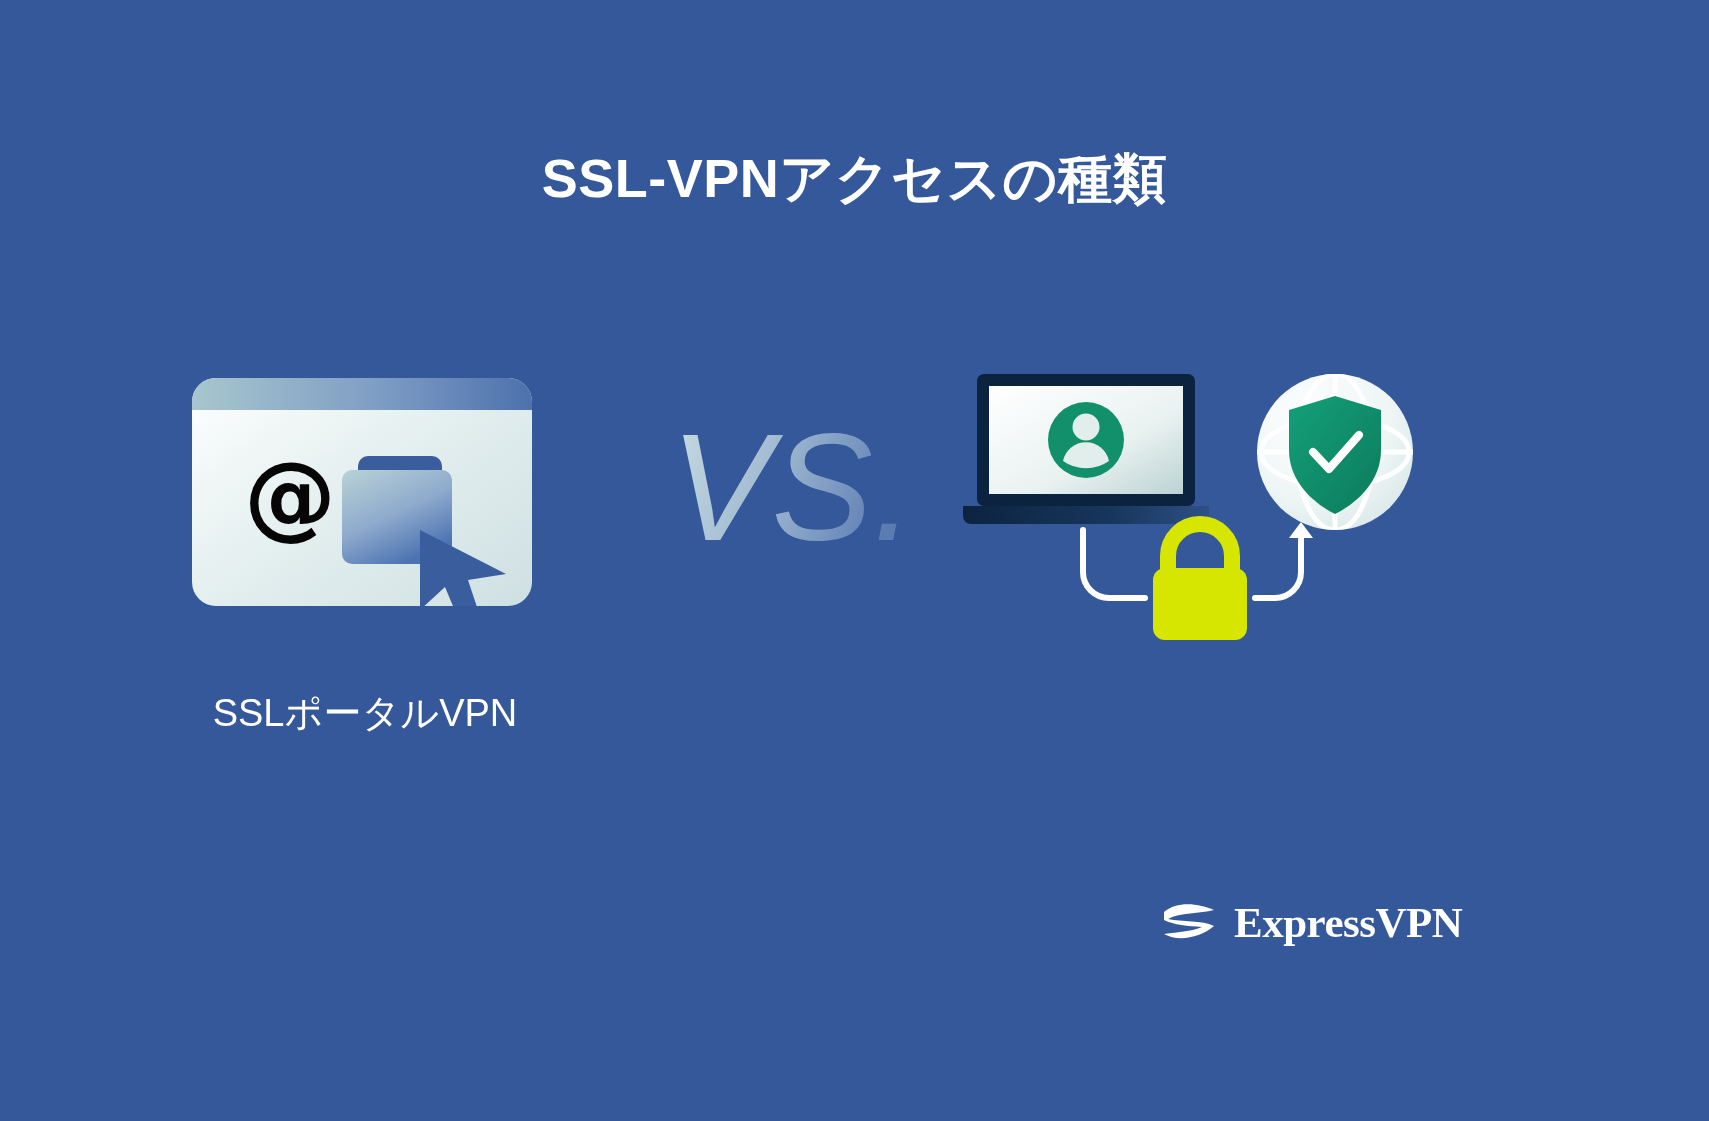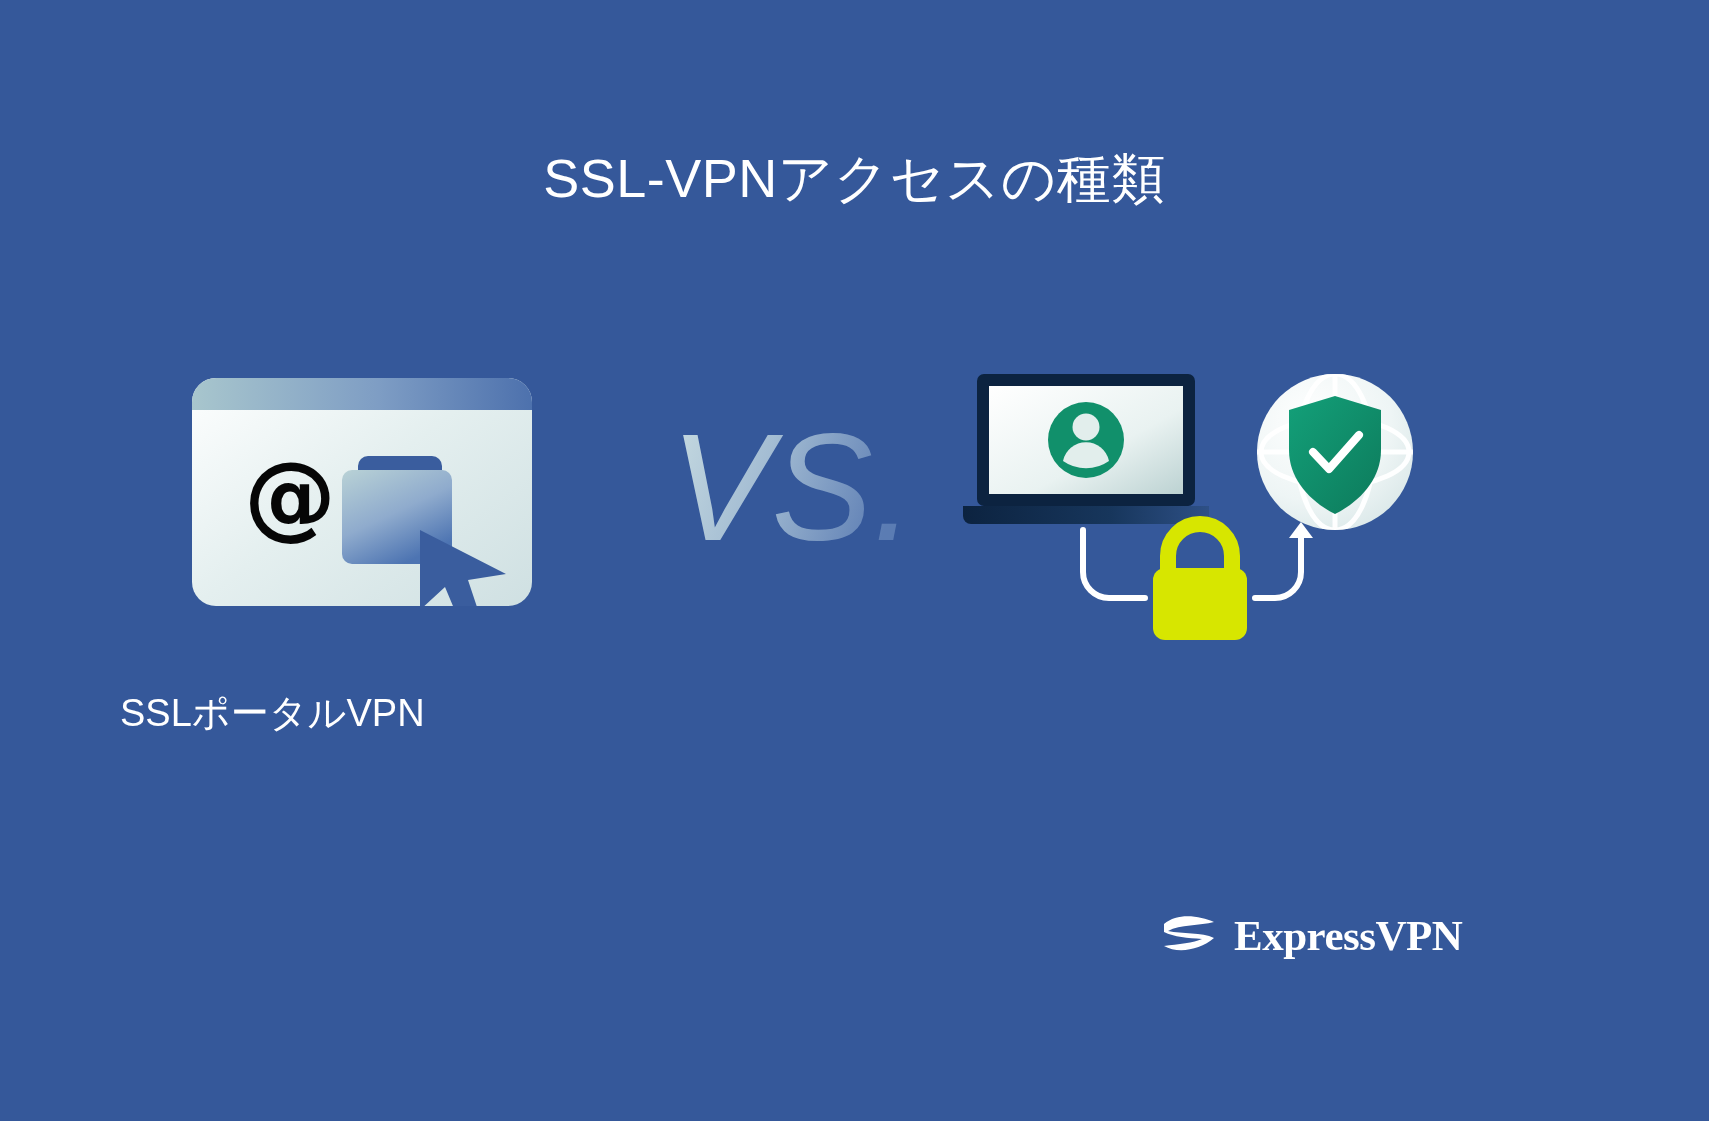--- a/index.html
+++ b/index.html
@@ -18,21 +18,21 @@
 
   
   #title {
     position: absolute;
     top: 145px;
     left: 0;
     width: 1709px;
     text-align: center;
     color: #ffffff;
     font-size: 54px;
-    font-weight: 400;
+    font-weight: 700;
     letter-spacing: 0.5px;
     line-height: 1.25;
     white-space: nowrap;
   }
 
   
   #portal-illu {
     position: absolute;
     left: 192px;
     top: 378px;
@@ -62,33 +62,33 @@
   }
   #tunnel-illu svg { display: block; width: 100%; height: 100%; }
 
   
   .caption {
     position: absolute;
     color: #ffffff;
     font-size: 38px;
     font-weight: 400;
     white-space: nowrap;
-    text-align: left;
+    text-align: center;
   }
   #caption-left  { left: 120px; top: 688px; width: 490px; }
   #caption-right { left: 965px; top: 688px; width: 490px; }
 
   
   #brand {
     position: absolute;
     left: 1158px;
     top: 898px;
     height: 62px;
     display: flex;
-    align-items: flex-end;
+    align-items: flex-start;
     gap: 14px;
   }
   #brand-mark { width: 62px; height: 50px; }
   #brand-mark svg { display: block; width: 100%; height: 100%; }
   #brand-text {
     color: #ffffff;
     font-family: "Liberation Serif", "DejaVu Serif", serif;
     font-size: 43px;
     font-weight: 700;
     letter-spacing: -0.5px;

